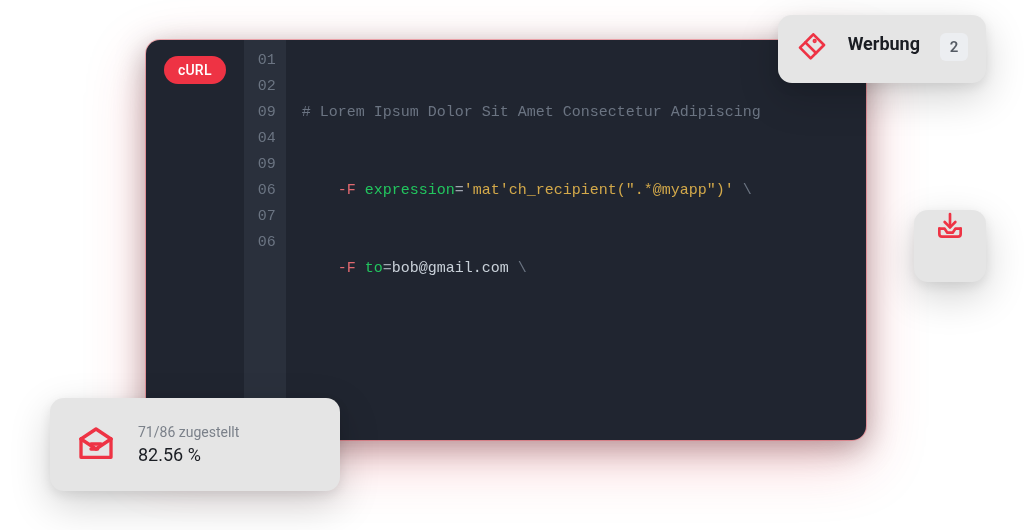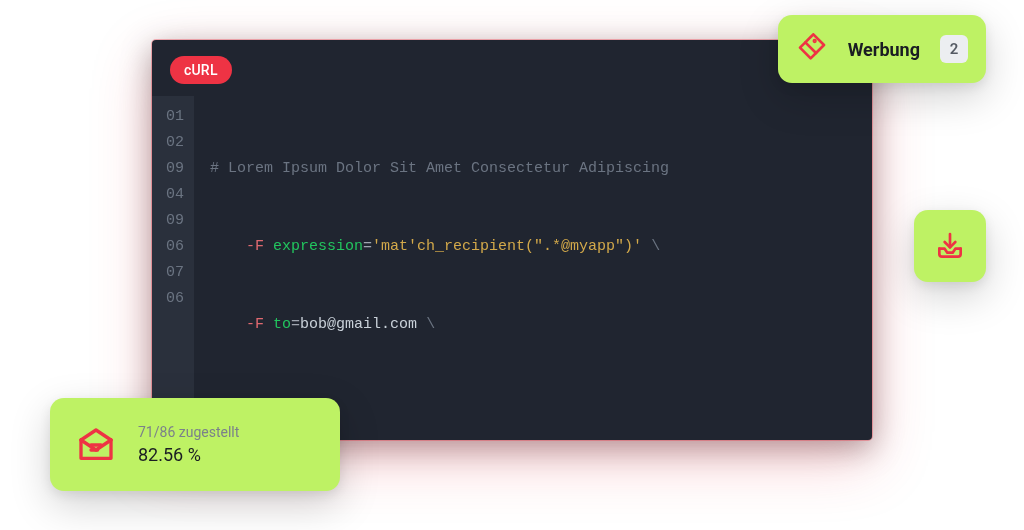--- a/index.html
+++ b/index.html
@@ -6,30 +6,30 @@
     body {
       width: 1024px;
       height: 530px;
       background: #fff;
       font-family: -apple-system, BlinkMacSystemFont, "Segoe UI", Roboto, sans-serif;
       position: relative;
       overflow: hidden;
     }
     .code-window {
       position: absolute;
-      left: 152px;
+      left: 146px;
       top: 40px;
       width: 720px;
       height: 400px;
       background: #202530;
-      border-radius: 4px;
+      border-radius: 14px;
       box-shadow: 0 0 0 1px rgba(238,51,68,0.35), 0 20px 60px rgba(238,51,68,0.25), 0 8px 30px rgba(0,0,0,0.35);
       overflow: hidden;
       display: flex;
-      flex-direction: column;
+      flex-direction: row;
     }
     .code-header {
       padding: 16px 18px 12px;
     }
     .curl-badge {
       display: inline-block;
       background: #ee3344;
       color: #fff;
       font-size: 14px;
       font-weight: 500;
@@ -64,25 +64,25 @@
     .c-path    { color: #8ab45f; }
     .c-flag    { color: #e06970; }
     .c-param   { color: #22c55e; }
     .c-punc    { color: #a0a6b0; }
     .c-value   { color: #d3a94a; }
     .c-email   { color: #c9d1d9; }
     .c-cont    { color: #6b7482; }
 
     .card {
       position: absolute;
-      background: #bef264;
+      background: #e5e5e5;
       border-radius: 14px;
       box-shadow: 0 14px 40px rgba(0,0,0,0.18), 0 4px 12px rgba(0,0,0,0.08);
       display: flex;
-      align-items: center;
+      align-items: flex-start;
     }
     .card-tag {
       right: 38px;
       top: 15px;
       padding: 18px 18px;
       gap: 20px;
     }
     .card-tag .label {
       font-weight: 700;
       font-size: 18px;

